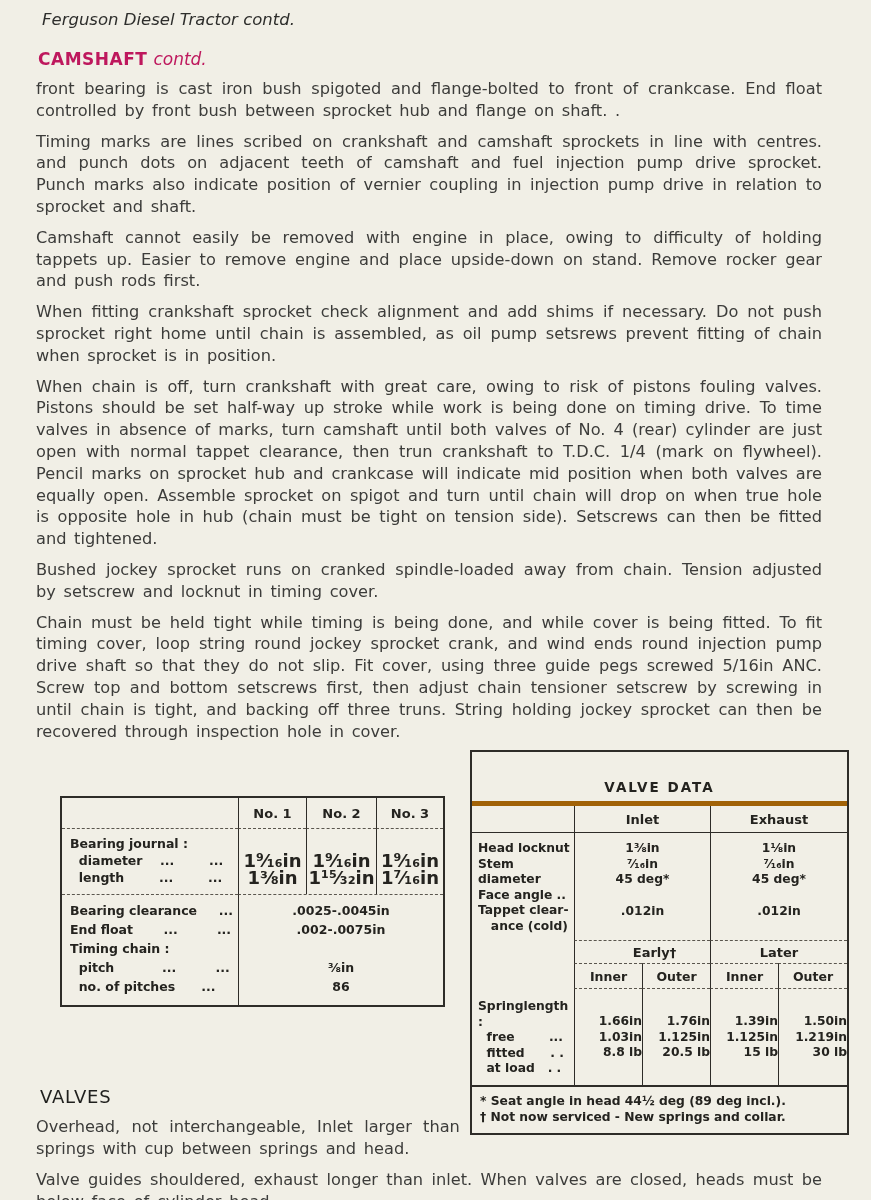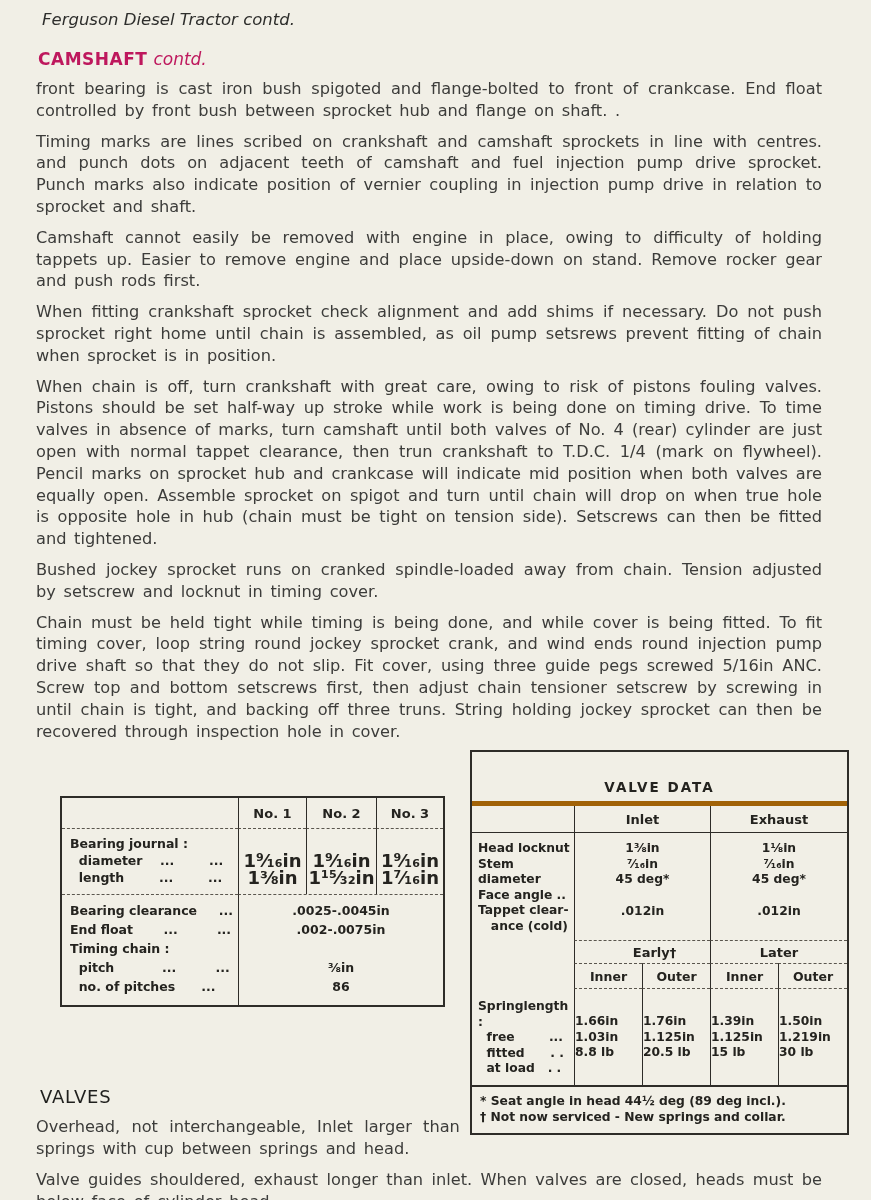--- a/index.html
+++ b/index.html
@@ -53,21 +53,21 @@
   .valve{left:470px;top:0;width:375px;}
   .v-grid{display:grid;grid-template-columns:102px 68px 68px 68px 69px;}
   .v-hdr{padding:6px 0 5px 0;text-align:center;border-bottom:1.5px solid #2e2c28;}
   .v-hdr-blank{border-bottom:1.5px solid #2e2c28;}
   .v-spec-left{padding:8px 2px 6px 6px;line-height:15.5px;font-size:12.3px;}
   .v-spec-val{padding:8px 0 6px 0;text-align:center;line-height:15.5px;font-size:12.3px;}
   .v-spec-val .gap{margin-top:16px;}
   .v-era{padding:4px 0 3px 0;text-align:center;font-size:13px;}
   .v-sub{padding:5px 0 4px 0;text-align:center;font-size:12.5px;border-bottom:1.5px dashed #5a564e;}
   .v-spring-left{padding:10px 2px 8px 6px;line-height:15.5px;font-size:12.3px;}
-  .v-spring-val{padding:25px 0 8px 0;text-align:left;line-height:15.5px;font-size:12.3px;}
+  .v-spring-val{padding:25px 0 8px 0;text-align:right;line-height:15.5px;font-size:12.3px;}
   .v-foot{
     grid-column:1 / 6;border-top:2px solid #2e2c28;
     padding:6px 6px 7px 8px;line-height:16.5px;font-size:12.3px;
   }
   
   .valves-heading{
     margin:14px 36px 0 40px;font-size:18px;font-weight:400;
     letter-spacing:.8px;color:#1f1f1d;
   }
 </style>

